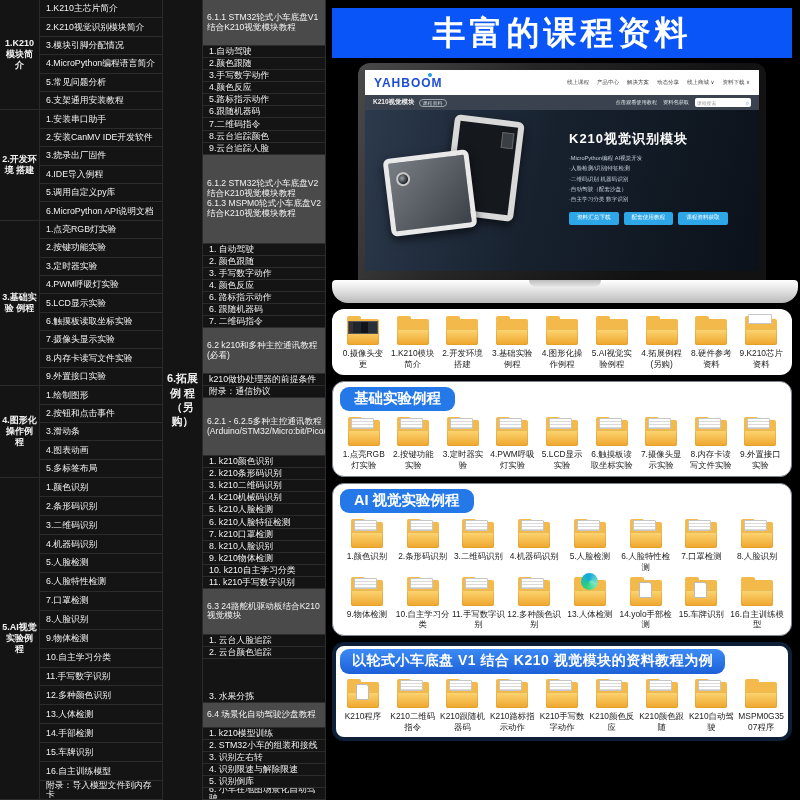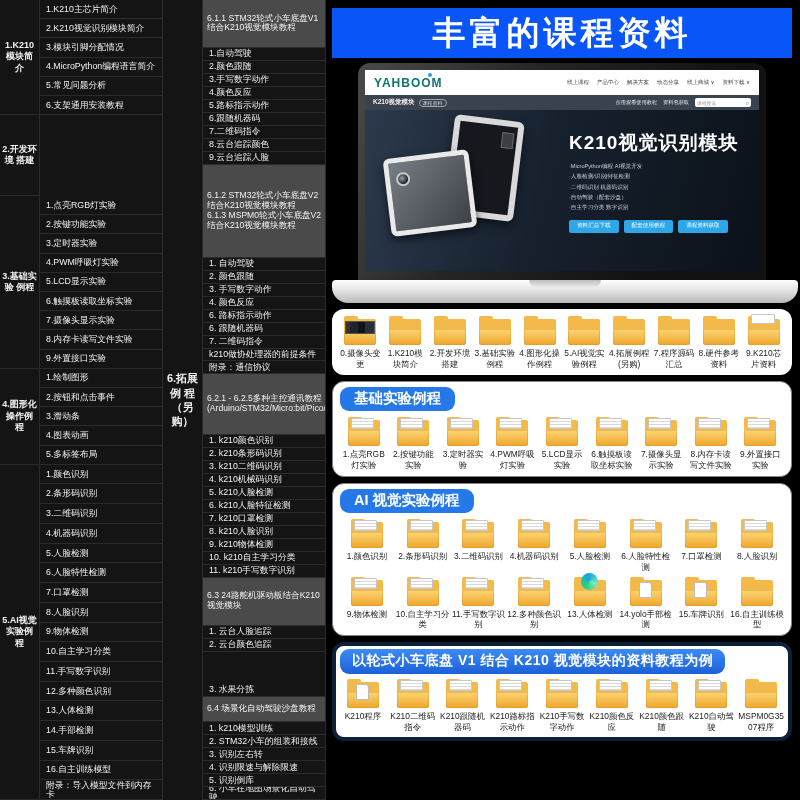--- a/index.html
+++ b/index.html
@@ -30,40 +30,40 @@
 
   .banner { height:50px; flex:none; background:#0a55f8; display:flex; align-items:center; justify-content:center;
             color:#fff; font-size:33px; font-weight:bold; letter-spacing:4px; margin-bottom:5px; }
 
   
   .laptop { flex:none; margin-bottom:6px; }
   .screen-outer { width:408px; height:218px; margin:0 auto; background:linear-gradient(115deg,#4a4a4a 0%,#262626 35%,#121212 75%);
                   border-radius:12px 12px 0 0; padding:7px 7px 10px; position:relative; }
   .page { width:100%; height:100%; background:#fff; display:flex; flex-direction:column; overflow:hidden; }
   .site-header { height:25px; flex:none; display:flex; align-items:center; padding:0 9px; background:#fff; }
-  .logo { color:#0f766e; font-weight:bold; font-size:12px; letter-spacing:1px; position:relative; }
+  .logo { color:#1d4ed8; font-weight:bold; font-size:12px; letter-spacing:1px; position:relative; }
   .logo::after { content:""; position:absolute; top:-3px; left:54px; width:4px; height:4px; border-radius:50%; background:#1e9ce8; }
   .site-nav { margin-left:auto; display:flex; gap:8px; font-size:5.5px; color:#444; }
   .subbar { height:15px; flex:none; background:#39424e; display:flex; align-items:center; gap:4px; padding:0 8px; color:#f0f0f0; }
   .subbar-title { font-size:6.5px; font-weight:bold; }
   .subbar-badge { font-size:5px; border:1px solid #9aa4ae; border-radius:6px; padding:0 3px; color:#d7dde3; }
   .subbar-right { margin-left:auto; display:flex; align-items:center; gap:6px; font-size:5.2px; color:#dfe5ea; }
   .searchbox { width:56px; height:9px; background:#fff; border-radius:2px; display:flex; align-items:center; justify-content:space-between; padding:0 2px; }
   .searchbox .ph { font-size:4.8px; color:#999; }
   .searchbox .mag { font-size:6px; color:#1a76e0; line-height:1; }
   .hero { flex:1; position:relative; background:linear-gradient(105deg,#2c3a4d 0%,#17212e 45%,#0b1119 100%); overflow:hidden; }
   .mod-back { position:absolute; left:84px; top:8px; width:70px; height:100px; background:#15181d;
               border:6px solid #d9d9d9; border-radius:6px; transform:rotate(7deg); box-shadow:0 4px 10px rgba(0,0,0,.6); }
   .mod-back i { position:absolute; right:3px; top:6px; width:12px; height:16px; background:#3a3f46; border:1px solid #666; }
   .mod-front { position:absolute; left:22px; top:44px; width:86px; height:78px; background:linear-gradient(135deg,#787d84,#3c4147);
                border:5px solid #e9e9e9; border-radius:6px; transform:rotate(-7deg); box-shadow:0 4px 10px rgba(0,0,0,.6); }
   .mod-front i { position:absolute; left:6px; top:10px; width:14px; height:14px; border-radius:50%;
                  background:radial-gradient(circle at 40% 40%,#9aa0a8,#23262b 65%); border:2px solid #c9c9c9; }
   .hero-text { position:absolute; left:204px; top:20px; width:185px; }
-  .hero-title { color:#fff; font-size:19px; font-weight:bold; letter-spacing:1px; }
+  .hero-title { color:#fff; font-size:13px; font-weight:bold; letter-spacing:1px; }
   .hero-bullets { margin-top:5px; color:#c7d1dd; font-size:5.6px; line-height:1.85; }
   .hero-btns { display:flex; gap:5px; margin-top:7px; }
   .hero-btn { background:#2ea7e8; color:#fff; font-size:5.6px; padding:2.5px 8px; border-radius:2px; white-space:nowrap; }
   .deck { width:466px; height:23px; margin:-1px auto 0; position:relative; z-index:2;
           background:linear-gradient(180deg,#ffffff 0%,#e3e3e3 45%,#b9b9b9 100%);
           border-radius:4px 4px 16px 16px; box-shadow:0 2px 3px rgba(0,0,0,.5); }
   .deck::before { content:""; position:absolute; left:50%; top:0; transform:translateX(-50%);
                   width:72px; height:7px; background:linear-gradient(#bdbdbd,#e8e8e8); border-radius:0 0 8px 8px; }
 
   
@@ -109,20 +109,28 @@
           <div class="titem">1.K210主芯片简介</div>
           <div class="titem">2.K210视觉识别模块简介</div>
           <div class="titem">3.模块引脚分配情况</div>
           <div class="titem">4.MicroPython编程语言简介</div>
           <div class="titem">5.常见问题分析</div>
           <div class="titem">6.支架通用安装教程</div>
         </div>
       </div>
       <div class="tgroup" style="flex-grow: 6;">
         <div class="tlabel">2.开发环 境 搭建</div>
+        <div class="titems">
+          <div class="titem">1.安装串口助手</div>
+          <div class="titem">2.安装CanMV IDE开发软件</div>
+          <div class="titem">3.烧录出厂固件</div>
+          <div class="titem">4.IDE导入例程</div>
+          <div class="titem">5.调用自定义py库</div>
+          <div class="titem">6.MicroPython API说明文档</div>
+        </div>
       </div>
       <div class="tgroup" style="flex-grow: 9;">
         <div class="tlabel">3.基础实 验 例程</div>
         <div class="titems">
           <div class="titem">1.点亮RGB灯实验</div>
           <div class="titem">2.按键功能实验</div>
           <div class="titem">3.定时器实验</div>
           <div class="titem">4.PWM呼吸灯实验</div>
           <div class="titem">5.LCD显示实验</div>
           <div class="titem">6.触摸板读取坐标实验</div>
@@ -179,20 +187,21 @@
         <div class="titem" style="flex-grow: 1;">9.云台追踪人脸</div>
         <div class="thead" style="flex-grow: 4.2;">6.1.2 STM32轮式小车底盘V2结合K210视觉模块教程
 6.1.3 MSPM0轮式小车底盘V2结合K210视觉模块教程</div>
         <div class="titem" style="flex-grow: 1;">1. 自动驾驶</div>
         <div class="titem" style="flex-grow: 1;">2. 颜色跟随</div>
         <div class="titem" style="flex-grow: 1;">3. 手写数字动作</div>
         <div class="titem" style="flex-grow: 1;">4. 颜色反应</div>
         <div class="titem" style="flex-grow: 1;">6. 路标指示动作</div>
         <div class="titem" style="flex-grow: 1;">6. 跟随机器码</div>
         <div class="titem" style="flex-grow: 1;">7. 二维码指令</div>
+        <div class="thead" style="flex-grow: 2.1;">6.2 k210和多种主控通讯教程(必看)</div>
         <div class="titem" style="flex-grow: 1;">k210做协处理器的前提条件</div>
         <div class="titem" style="flex-grow: 1;">附录：通信协议</div>
         <div class="thead" style="flex-grow: 3.15;">6.2.1 - 6.2.5多种主控通讯教程(Arduino/STM32/Micro:bit/Pico/MSPM0)</div>
         <div class="titem" style="flex-grow: 1;">1. k210颜色识别</div>
         <div class="titem" style="flex-grow: 1;">2. k210条形码识别</div>
         <div class="titem" style="flex-grow: 1;">3. k210二维码识别</div>
         <div class="titem" style="flex-grow: 1;">4. k210机械码识别</div>
         <div class="titem" style="flex-grow: 1;">5. k210人脸检测</div>
         <div class="titem" style="flex-grow: 1;">6. k210人脸特征检测</div>
         <div class="titem" style="flex-grow: 1;">7. k210口罩检测</div>
@@ -323,27 +332,20 @@
             <div class="fback"></div>
             <div class="ffront"></div>
           </div>
           <div class="flabel">4.拓展例程 (另购)</div>
         </div>
         <div class="fitem">
           <div class="ficon plain">
             <div class="fback"></div>
             <div class="ffront"></div>
           </div>
-          <div class="flabel">7.程序源码汇总</div>
-        </div>
-        <div class="fitem">
-          <div class="ficon plain">
-            <div class="fback"></div>
-            <div class="ffront"></div>
-          </div>
           <div class="flabel">8.硬件参考资料</div>
         </div>
         <div class="fitem">
           <div class="ficon paper-top">
             <div class="fback"></div>
             <div class="fdeco"></div>
             <div class="ffront"></div>
           </div>
           <div class="flabel">9.K210芯片资料</div>
         </div>

